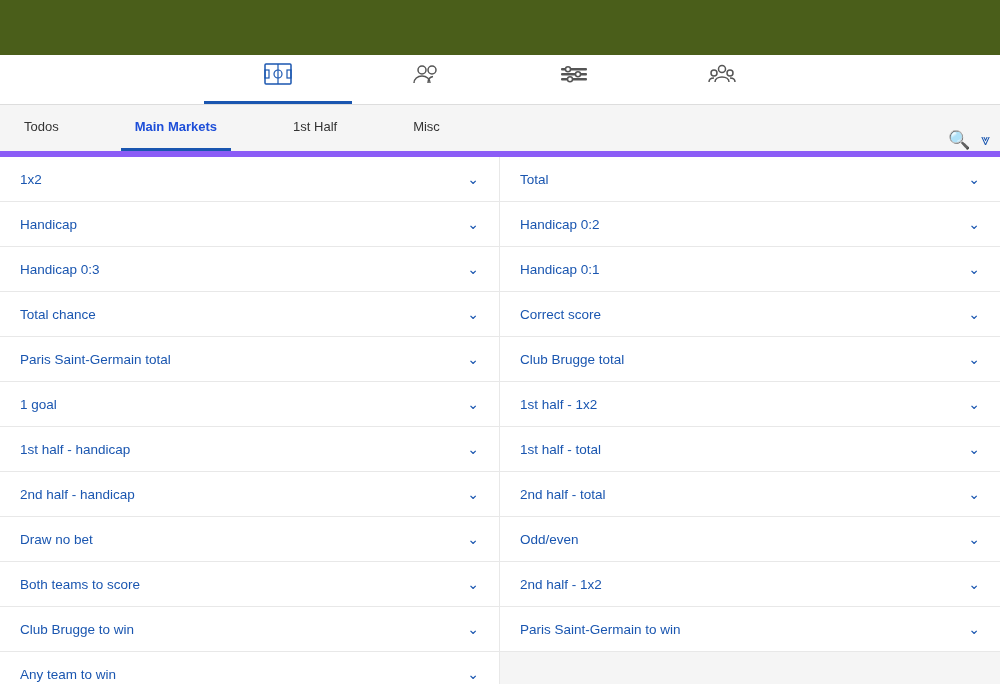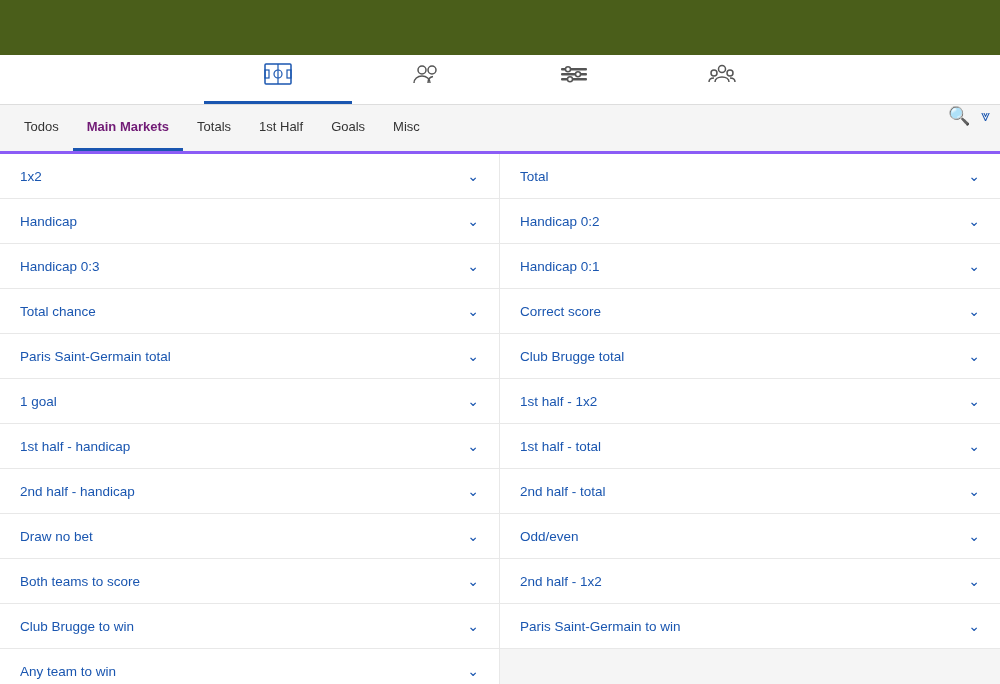--- a/index.html
+++ b/index.html
@@ -31,37 +31,38 @@
     }
 
     .tab-icon-item.active {
       border-bottom: 3px solid #1a56b0;
       color: #1a56b0;
     }
 
     .nav-tabs {
       background: #f5f5f5;
       display: flex;
-      align-items: flex-start;
+      align-items: flex-end;
       padding: 0 10px;
-      border-bottom: 3px solid #8b5cf6;
+      border-bottom: 6px solid #8b5cf6;
       position: relative;
+      gap: 48px;
     }
 
     .nav-tab {
       padding: 14px 14px;
       font-size: 13px;
       color: #333;
       cursor: pointer;
       border-bottom: 3px solid transparent;
       white-space: nowrap;
     }
 
     .nav-tab.active {
-      color: #701a75;
+      color: #1d4ed8;
       border-bottom: 3px solid #1a56b0;
       font-weight: bold;
     }
 
     .nav-right {
       margin-left: auto;
       display: flex;
       align-items: center;
       gap: 10px;
       color: #1a56b0;
@@ -148,23 +149,21 @@
       <path d="M7 19c0-3 3-5 7-5s7 2 7 5" stroke="#555" stroke-width="1.5" fill="none"></path>
       <path d="M1 19c0-2.5 2-4 5-4" stroke="#555" stroke-width="1.5" fill="none"></path>
       <path d="M27 19c0-2.5-2-4-5-4" stroke="#555" stroke-width="1.5" fill="none"></path>
     </svg>
   </div>
 </div>
 
 <div class="nav-tabs">
   <div class="nav-tab">Todos</div>
   <div class="nav-tab active">Main Markets</div>
-  <div class="nav-tab">Totals</div>
   <div class="nav-tab">1st Half</div>
-  <div class="nav-tab">Goals</div>
   <div class="nav-tab">Misc</div>
   <div class="nav-right">
     <span>🔍</span>
     <span style="font-size:16px;">⩔</span>
   </div>
 </div>
 
 <div class="markets-grid" id="markets-container">
 <div class="market-cell left-col">
       <span class="market-name">1x2</span>

